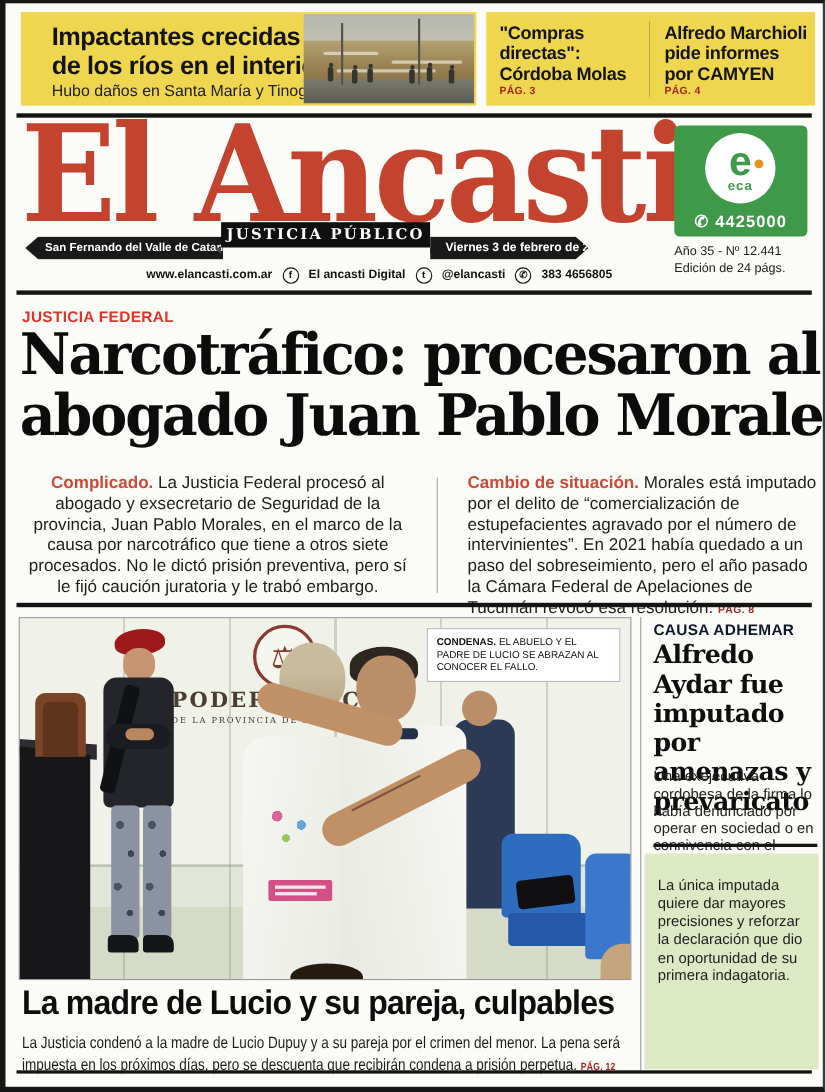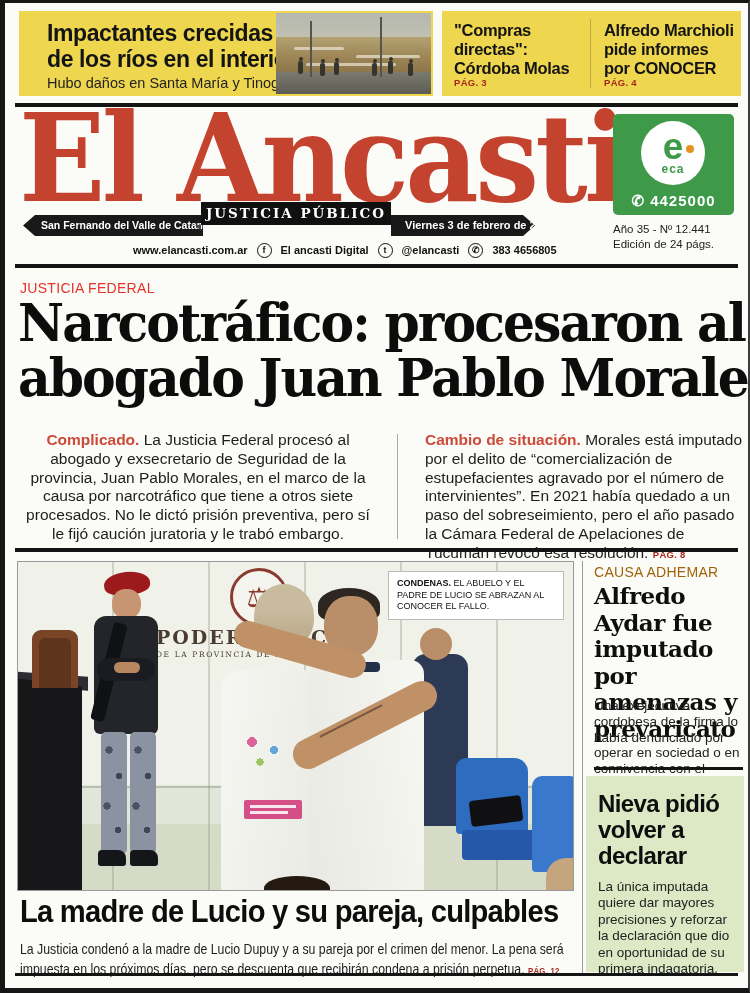--- a/index.html
+++ b/index.html
@@ -53,21 +53,21 @@
   .eca{position:absolute;left:608px;top:111px;width:121px;height:101px;background:#3e9a49;border-radius:5px;}
   .eca-circle{position:absolute;left:28px;top:7px;width:64px;height:64px;background:#fff;border-radius:50%;
     display:flex;flex-direction:column;align-items:center;justify-content:center;}
   .eca-e{font-size:37px;font-weight:bold;color:#3e9a49;line-height:0.8;position:relative;margin-top:2px;}
   .eca-dot{position:absolute;right:-11px;top:13px;width:8px;height:8px;border-radius:50%;background:#e8921e;}
   .eca-word{font-size:12px;font-weight:bold;color:#3e9a49;letter-spacing:1px;margin-top:1px;}
   .eca-phone{position:absolute;left:0;right:0;bottom:5px;text-align:center;color:#fff;font-weight:bold;
     font-size:15px;letter-spacing:1px;}
   .edition{position:absolute;left:608px;top:219px;font-size:11.5px;line-height:14.5px;color:#222;}
   
-  .kicker{position:absolute;font-weight:normal;letter-spacing:0.3px;color:#e23329;}
+  .kicker{position:absolute;font-weight:bold;letter-spacing:0.3px;color:#e23329;}
   .main-kicker{left:15px;top:277px;font-size:14px;}
   .main-headline{position:absolute;left:13px;top:292px;font-family:"DejaVu Serif",serif;font-weight:bold;
     font-size:52px;line-height:55px;color:#0c0c0c;letter-spacing:-2px;transform:scaleX(0.97);transform-origin:left top;white-space:nowrap;}
   .lead{position:absolute;top:428px;font-size:15.5px;line-height:18.8px;color:#1d1d1d;}
   .lead-left{left:15px;width:356px;text-align:center;}
   .lead-right{left:420px;width:320px;}
   .lead-label{font-weight:bold;color:#cc4a38;}
   .page-ref{font-weight:bold;font-size:9.5px;color:#a8251c;letter-spacing:0.3px;}
   .lead-divider{position:absolute;left:392px;top:431px;width:1px;height:105px;background:#a9a9a9;}
   
@@ -129,21 +129,21 @@
   .ph-chair-seat{position:absolute;left:444px;top:268px;width:78px;height:30px;background:#2558a8;border-radius:4px;}
   .ph-chair2{position:absolute;left:514px;top:214px;width:48px;height:96px;background:#3a78cc;border-radius:10px 10px 4px 4px;}
   .ph-bag{position:absolute;left:452px;top:236px;width:52px;height:26px;background:#101012;border-radius:4px;transform:rotate(-7deg);}
   .ph-headBottom{position:absolute;left:246px;top:314px;width:66px;height:24px;background:#241a12;border-radius:50% 50% 0 0;}
   .ph-cornerR{position:absolute;left:528px;top:296px;width:40px;height:40px;background:#c4a57e;border-radius:50% 0 0 0;}
   .ph-caption{position:absolute;right:9px;top:9px;width:176px;background:#fff;border:1px solid #bbb;
     padding:6px 8px;font-size:9px;line-height:11.5px;color:#111;box-sizing:border-box;}
   .ph-caption b{font-weight:bold;}
   
   .side-divider{position:absolute;left:577px;top:558px;width:1px;height:412px;background:#999;}
-  .side1-kicker{left:589px;top:561px;font-size:14px;color:#a16207;}
+  .side1-kicker{left:589px;top:561px;font-size:14px;color:#0f172a;}
   .side1-headline{position:absolute;left:589px;top:580px;width:152px;font-family:"DejaVu Serif",serif;
     font-weight:bold;font-size:23px;line-height:26.5px;letter-spacing:-0.5px;color:#0e0e0e;}
   .side1-body{position:absolute;left:589px;top:695px;width:150px;font-size:13.5px;line-height:15.8px;color:#222;}
   .side-rule{position:absolute;left:589px;top:764px;width:149px;height:3px;background:#141414;}
   .greenbox{position:absolute;left:581px;top:773px;width:158px;height:196px;background:#dde8c4;box-sizing:border-box;padding:11px 11px 0 12px;}
   .gb-kicker{font-weight:bold;font-size:14px;letter-spacing:0.3px;color:#e23a28;}
   .gb-headline{margin-top:4px;font-weight:bold;font-size:24px;line-height:26px;letter-spacing:-0.6px;color:#0e0e0e;}
   .gb-body{margin-top:10px;font-size:13.5px;line-height:16.4px;color:#222;}
   
   .bottom-headline{position:absolute;left:15px;top:891px;font-weight:bold;font-size:31px;letter-spacing:-0.8px;
@@ -186,21 +186,21 @@
   <div class="strip strip23">
     <div class="strip23-div"></div>
     <div class="strip-sm-title" style="left:12px;">
       <div>"Compras directas":</div>
       <div>Córdoba Molas</div>
     </div>
     <div class="strip-page strip-sm-page" style="left:12px;">PÁG. 3</div>
     <div class="strip-sm-title" style="left:162px;">
       <div>Alfredo Marchioli</div>
       <div>pide informes</div>
-      <div>por CONOCER</div>
+      <div>por CAMYEN</div>
     </div>
     <div class="strip-page strip-sm-page" style="left:162px;">PÁG. 4</div>
   </div>
 
   <div class="rule" style="top:100px;"></div>
 
   <div class="mast-title">El Ancasti</div>
 
   <div class="ribbon-left">San Fernando del Valle de Catamarca</div>
   <div class="ribbon-center">JUSTICIA PÚBLICO</div>
@@ -313,21 +313,20 @@
 
   <div class="kicker side1-kicker" style="position:absolute;">CAUSA ADHEMAR</div>
   <div class="side1-headline">Alfredo Aydar fue imputado por amenazas y prevaricato</div>
   <div class="side1-body">
     <span>Una exejecutiva cordobesa de la firma lo había denunciado por operar en sociedad o en connivencia con el abogado Lucas Retamozo.</span>
     <span class="page-ref">PÁG. 6</span>
   </div>
   <div class="side-rule"></div>
 
   <div class="greenbox">
-    <div class="gb-headline">Nieva pidió volver a declarar</div>
     <div class="gb-body">
       <span>La única imputada quiere dar mayores precisiones y reforzar la declaración que dio en oportunidad de su primera indagatoria.</span>
       
     </div>
   </div>
 
   <div class="bottom-headline">La madre de Lucio y su pareja, culpables</div>
   <div class="bottom-body">
     <span>La Justicia condenó a la madre de Lucio Dupuy y a su pareja por el crimen del menor. La pena será impuesta en los próximos días, pero se descuenta que recibirán condena a prisión perpetua.</span>
     <span class="page-ref">PÁG. 12</span>

